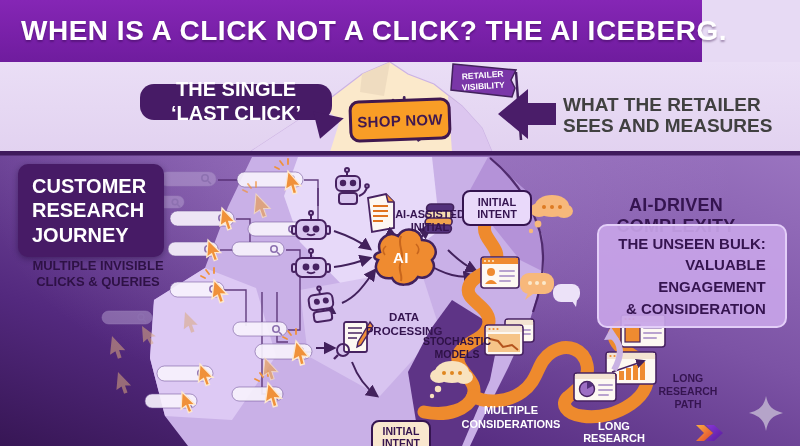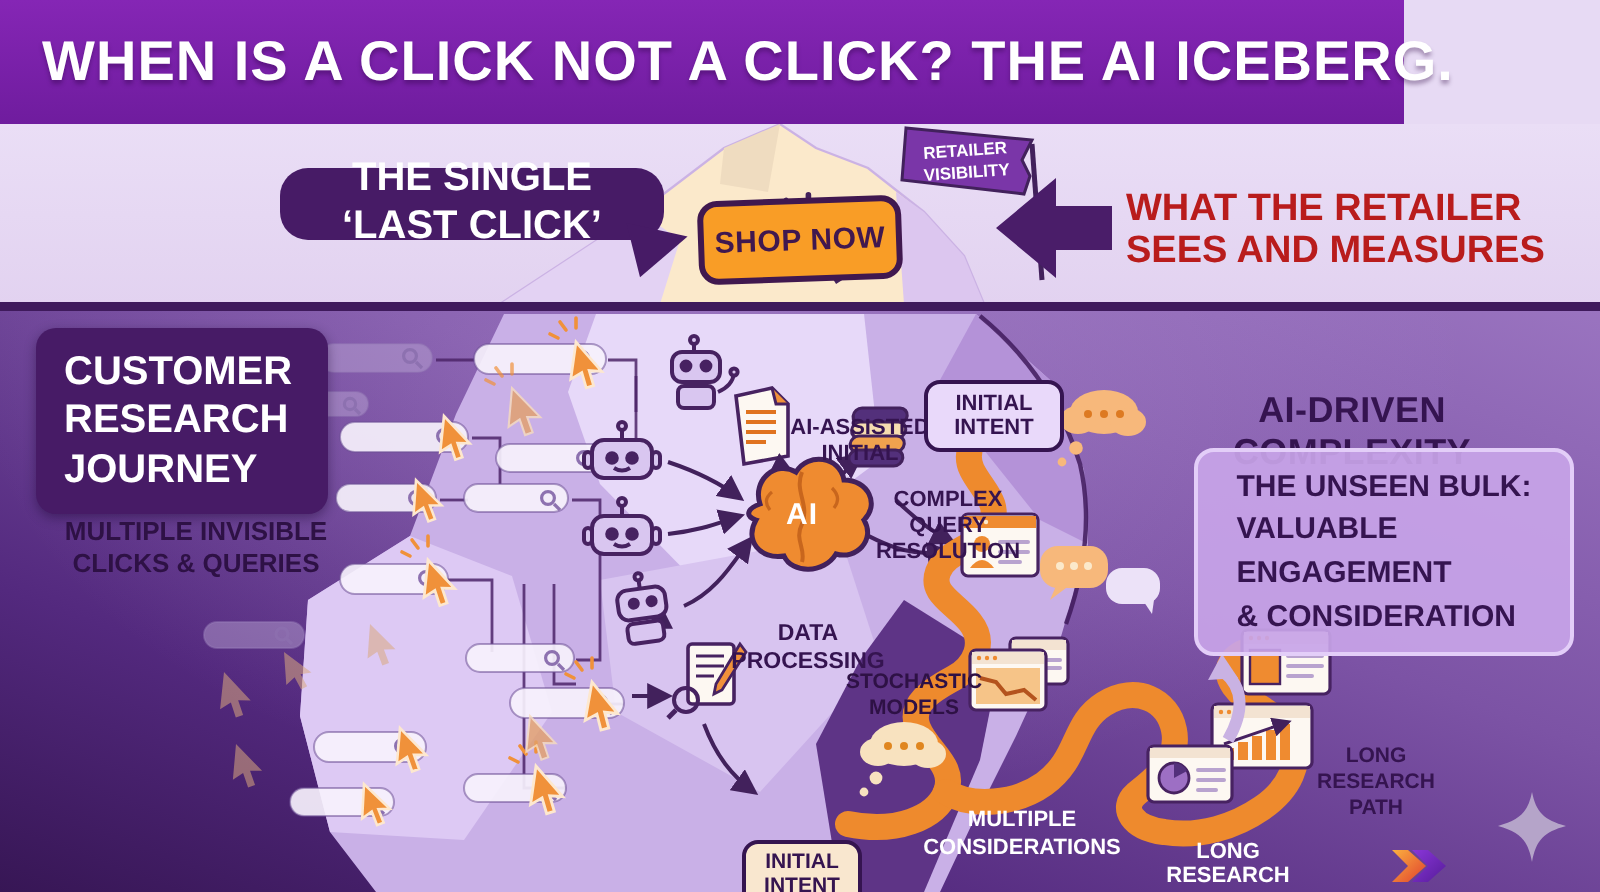--- a/index.html
+++ b/index.html
@@ -24,33 +24,33 @@
   .ctr{text-align:center;}
   #last-click{left:140px;top:84px;width:192px;height:36px;background:#471b66;border-radius:14px;
       color:#fff;font-size:20px;line-height:1.18;display:flex;align-items:center;justify-content:center;}
   #last-click:after{content:"";position:absolute;right:-26px;top:22px;width:0;height:0;
       border:14px solid transparent;border-left:28px solid #471b66;transform:rotate(-14deg);}
   #shop-now{left:349px;top:99px;width:96px;height:36px;background:#f99d26;border:3px solid #40184f;
       border-radius:10px;color:#40184f;font-size:15px;display:flex;align-items:center;justify-content:center;
       transform:rotate(-2deg);letter-spacing:.3px;}
   #flag-label{left:450px;top:66px;width:66px;height:30px;font-size:8.5px;line-height:1.25;color:#fff;
       display:flex;align-items:center;justify-content:center;transform:rotate(-4deg);text-align:center;}
-  #retailer-sees{left:563px;top:94px;width:218px;font-size:19px;line-height:1.12;color:#b91c1c;}
+  #retailer-sees{left:563px;top:94px;width:218px;font-size:19px;line-height:1.12;color:#404040;}
   #journey-box{left:18px;top:164px;width:132px;padding:10px 0 10px 14px;background:#471b66;
       border-radius:10px;color:#fff;font-size:20px;line-height:1.22;box-shadow:0 2px 6px rgba(20,0,40,.4);}
   #invisible{left:22px;top:258px;width:152px;font-size:13px;line-height:1.25;color:#2e1145;}
   #ai-assisted{left:378px;top:184px;width:104px;font-size:11px;line-height:1.2;}
   #complex-query{left:428px;top:220px;width:92px;font-size:11px;line-height:1.2;}
   #data-processing{left:356px;top:287px;width:96px;font-size:11.5px;line-height:1.2;}
   #ii-top{left:462px;top:166px;width:66px;height:32px;background:#e9d9fa;border:2.5px solid #351450;
       border-radius:8px;font-size:11px;line-height:1.1;display:flex;align-items:center;justify-content:center;text-align:center;}
   #ai-driven{left:568px;top:171px;width:216px;font-size:18px;letter-spacing:.2px;}
   #unseen{left:597px;top:200px;width:186px;height:100px;background:rgba(200,164,232,.92);
       border:2px solid #e3cef8;border-radius:10px;font-size:15px;line-height:1.45;
-      display:flex;align-items:center;justify-content:center;text-align:left;}
+      display:flex;align-items:center;justify-content:center;text-align:right;}
   #stochastic{left:416px;top:335px;width:82px;font-size:10.5px;line-height:1.25;color:#2e1145;}
   #ii-bottom{left:371px;top:396px;width:56px;height:32px;background:#f9e7cf;border:2.5px solid #351450;
       border-radius:8px;font-size:10.5px;line-height:1.1;display:flex;align-items:center;justify-content:center;text-align:center;}
   #multi-consider{left:460px;top:404px;width:102px;font-size:11px;line-height:1.25;}
   #long-research{left:570px;top:420px;width:88px;font-size:11px;}
   #long-research-path{left:652px;top:348px;width:72px;font-size:10.5px;line-height:1.25;}
   #ai-txt{left:386px;top:249px;width:30px;font-size:15px;color:#fff;text-align:center;letter-spacing:.5px;}
   #logo{position:absolute;left:694px;top:420px;z-index:3;display:flex;align-items:center;gap:5px;}
   #logo .b{color:#f2ecfa;font-size:15.5px;font-weight:normal;letter-spacing:.2px;}
   
@@ -439,23 +439,20 @@
   <div class="lbl" id="retailer-sees">WHAT THE RETAILER
 SEES AND MEASURES</div>
 
   <div class="lbl" id="journey-box">CUSTOMER
 RESEARCH
 JOURNEY</div>
   <div class="lbl ctr" id="invisible">MULTIPLE INVISIBLE
 CLICKS &amp; QUERIES</div>
   <div class="lbl ctr ink" id="ai-assisted">AI-ASSISTED
 INITIAL</div>
-  <div class="lbl ctr ink" id="complex-query">COMPLEX
-QUERY
-RESOLUTION</div>
   <div class="lbl" id="ai-txt">AI</div>
   <div class="lbl ctr ink" id="data-processing">DATA
 PROCESSING</div>
   <div class="lbl ink" id="ii-top">INITIAL
 INTENT</div>
   <div class="lbl ctr ink" id="ai-driven">AI-DRIVEN COMPLEXITY</div>
   <div class="lbl ink" id="unseen">THE UNSEEN BULK:
 VALUABLE
 ENGAGEMENT
 &amp; CONSIDERATION</div>

